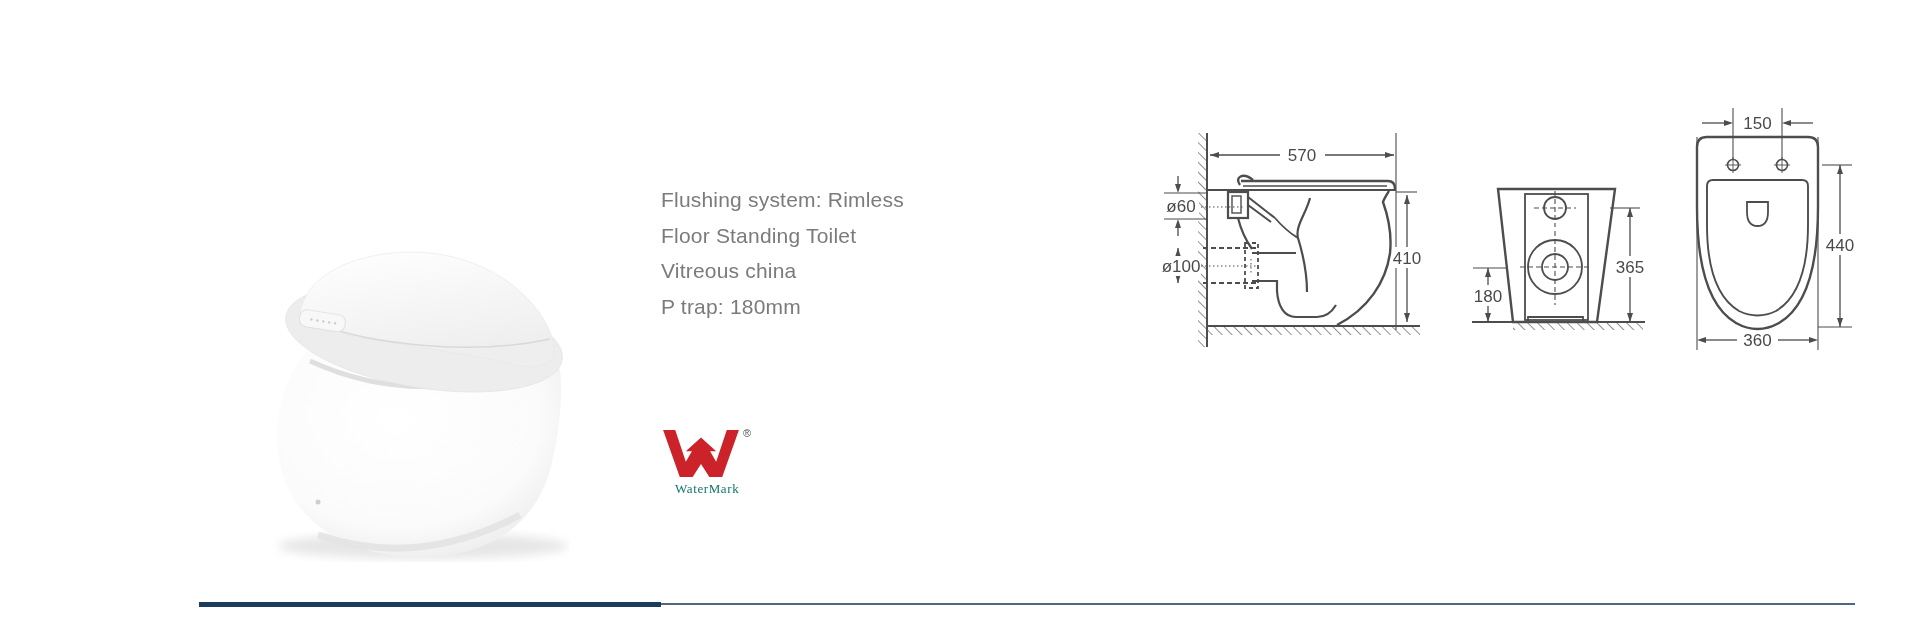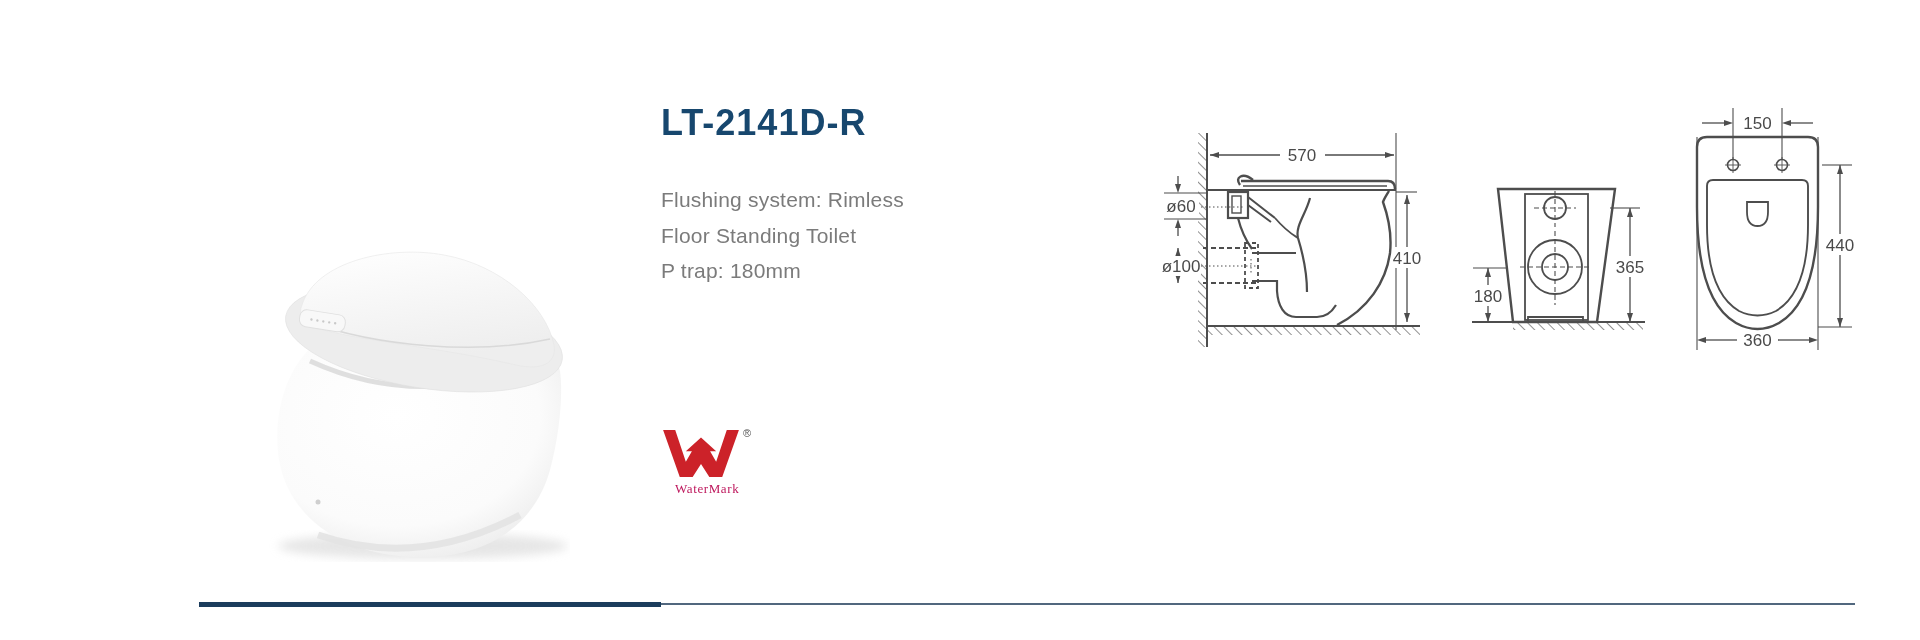--- a/index.html
+++ b/index.html
@@ -6,21 +6,21 @@
   .page{position:relative;width:1920px;height:640px;background:#ffffff;overflow:hidden;
         font-family:"Liberation Sans",sans-serif;}
   .abs{position:absolute;}
   .title{position:absolute;left:661px;top:104px;font-size:36px;font-weight:700;
          letter-spacing:1px;color:#17476e;line-height:38px;}
   .specs{position:absolute;left:661px;top:182px;font-size:21px;color:#7b7b7b;
          line-height:35.5px;letter-spacing:0.2px;}
   .specs b{color:#4f4f4f;font-weight:700;}
   .wm{position:absolute;left:662px;top:430px;width:120px;height:75px;}
   .wm .reg{position:absolute;left:81px;top:-3px;font-size:11px;color:#555;}
-  .wm .label{position:absolute;left:13px;top:51px;font-size:13px;color:#be185d;
+  .wm .label{position:absolute;left:13px;top:51px;font-size:13px;color:#0f766e;
              font-family:"Liberation Serif",serif;letter-spacing:0.6px;}
   .rule-thick{position:absolute;left:199px;top:602px;width:462px;height:5px;background:#1b3c5c;}
   .rule-thin{position:absolute;left:661px;top:603px;width:1194px;height:2px;background:#51677e;}
   svg{display:block;}
   svg text{font-family:"Liberation Sans",sans-serif;font-size:17px;fill:#4a4a4a;}
   .dln{stroke:#4d4d4d;fill:none;}
 </style>
 </head>
 <body>
 
@@ -54,25 +54,25 @@
       <rect x="40" y="86" width="46" height="17" rx="7" fill="#f8f8f8" stroke="#e0e0e0"></rect>
       <circle cx="52" cy="95" r="1.2" fill="#c9c9c9"></circle>
         <circle cx="58" cy="95" r="1.2" fill="#c9c9c9"></circle>
       <circle cx="64" cy="95" r="1.2" fill="#c9c9c9"></circle>
         <circle cx="70" cy="95" r="1.2" fill="#c9c9c9"></circle>
       <circle cx="76" cy="95" r="1.2" fill="#c9c9c9"></circle>
     </g>
     <circle cx="60" cy="259" r="2.5" fill="#cfcfcf"></circle>
   </svg>
 
-  <div class="title">LT-2141D-R</div>
 
   <div class="specs">
     <div>Flushing system: Rimless</div>
     <div>Floor Standing Toilet</div>
+    <div>Vitreous china</div>
     <div>P trap: 180mm</div>
   </div>
 
   <div class="wm">
     <svg width="78" height="47" viewBox="0 0 100 62">
       <path fill="#cc2229" d="M0,0 L16,0 L30,42 L38,28 L30,28 L50,10 L70,28 L62,28 L70,42
                              L84,0 L100,0 L78,62 L61,62 L50,45 L39,62 L22,62 Z"></path>
     </svg>
     <span class="reg">®</span>
     <span class="label">WaterMark</span>

